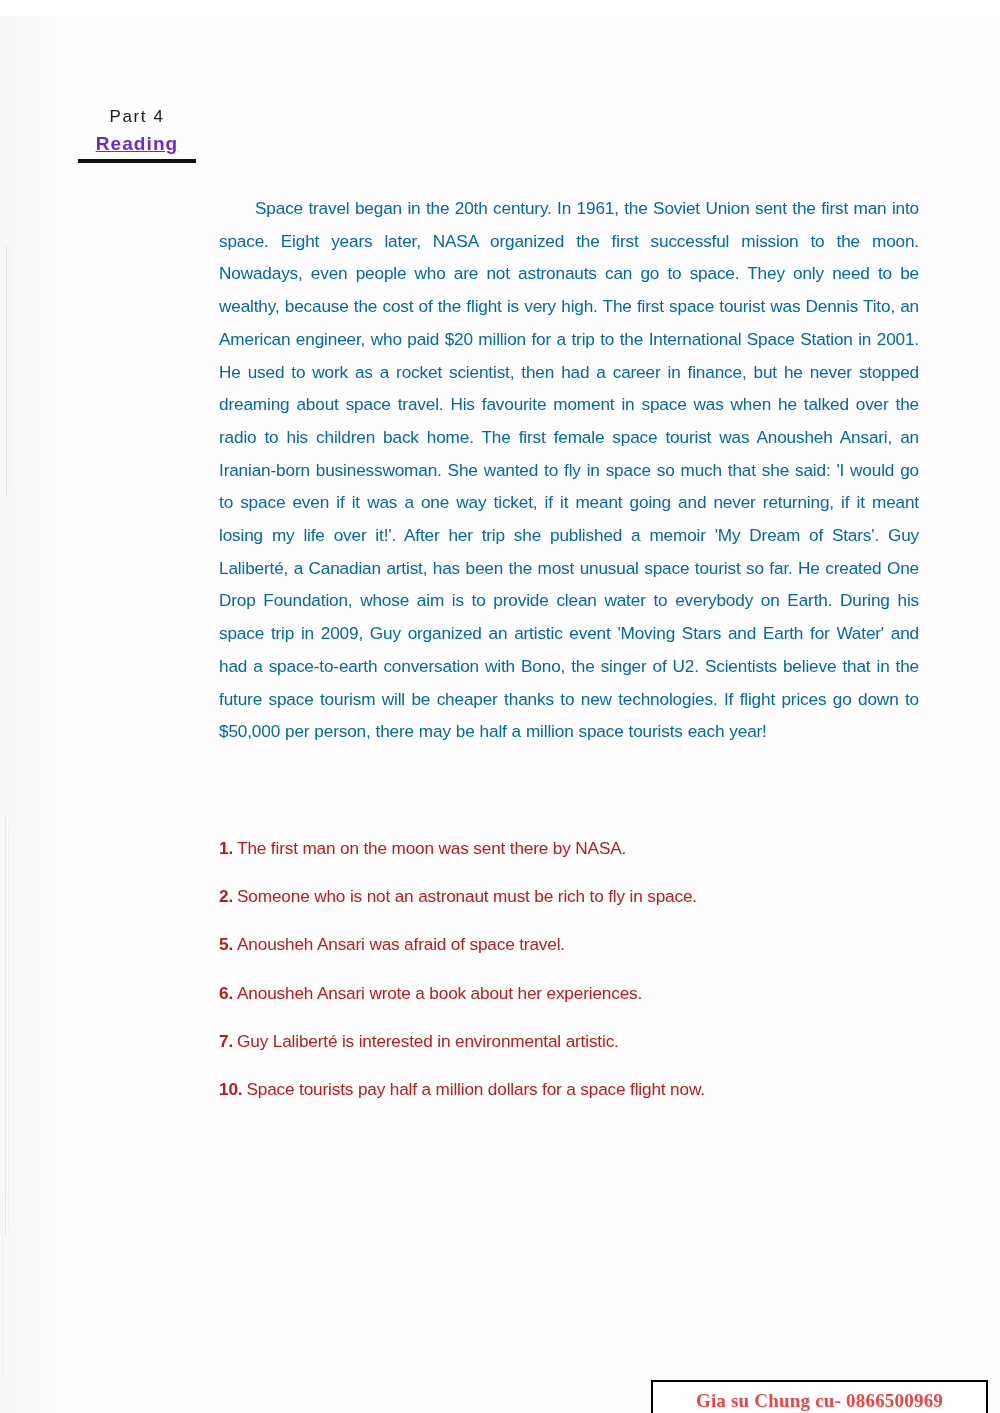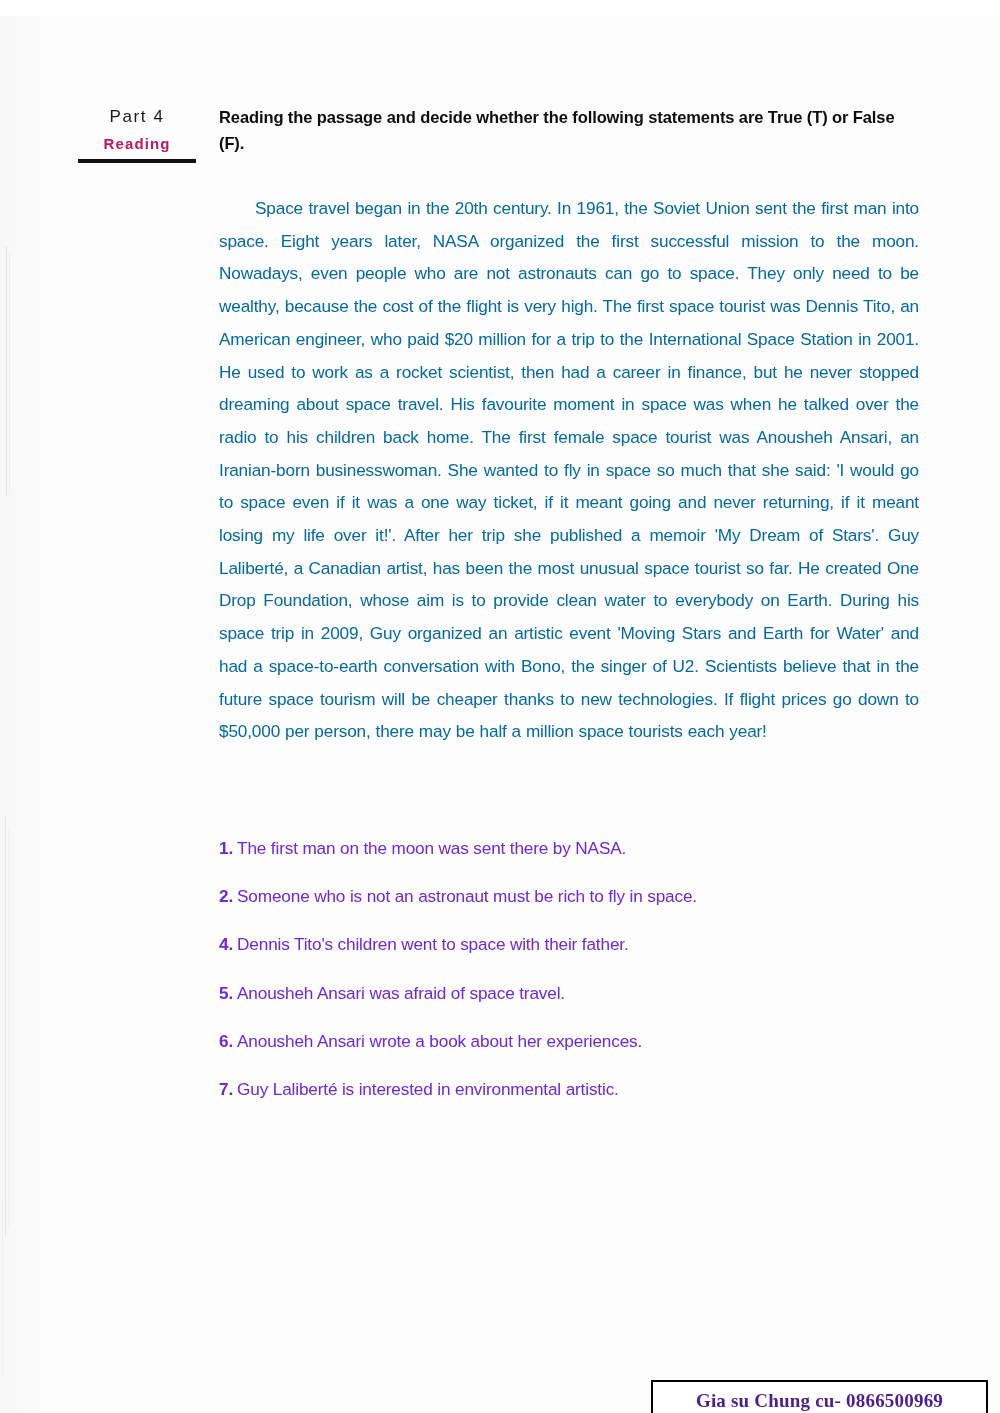--- a/index.html
+++ b/index.html
@@ -48,26 +48,27 @@
     text-align: center;
   }
   .part-line {
     font-size: 17px;
     letter-spacing: 1.6px;
     color: #1a1a1a;
     line-height: 26px;
     white-space: nowrap;
   }
   .section-line {
-    font-size: 15px;
+    font-size: 19px;
     font-weight: bold;
     letter-spacing: 1.1px;
-    color: #be185d;
+    color: #6d28d9;
     line-height: 28px;
     white-space: nowrap;
+    text-decoration: underline;
   }
   .section-rule {
     margin-top: 1px;
     height: 4px;
     background: #111111;
     width: 100%;
   }
 
   
   .instruction {
@@ -102,21 +103,21 @@
   
   .statements {
     position: absolute;
     left: 219px;
     top: 820px;
     width: 720px;
   }
   .statement {
     font-size: 17.2px;
     line-height: 24px;
-    color: #6d28d9;
+    color: #b91c1c;
     margin-bottom: 24.2px;
     letter-spacing: -0.15px;
     white-space: nowrap;
   }
   .statement .num {
     font-weight: bold;
     margin-right: 4px;
   }
 
   
@@ -130,21 +131,21 @@
     box-shadow: 0 0 0 1px #ffffff inset;
     background: #ffffff;
     display: flex;
     align-items: center;
     justify-content: center;
   }
   .footer-text {
     font-family: "Liberation Serif", serif;
     font-size: 19px;
     font-weight: bold;
-    color: #4c1d95;
+    color: #ef4444;
     letter-spacing: 0.2px;
     white-space: nowrap;
   }
 </style>
 </head>
 <body>
 
 <div class="page">
 
   <div class="corner-tint"></div>
@@ -153,42 +154,41 @@
   <div class="scan-streak streak-c"></div>
   <div class="scan-streak streak-d"></div>
   <div class="scan-streak streak-e"></div>
 
   <div class="margin-label">
     <div class="part-line">Part 4</div>
     <div class="section-line">Reading</div>
     <div class="section-rule"></div>
   </div>
 
-  <div class="instruction">Reading the passage and decide whether the following statements are True (T) or False (F).</div>
 
   <div class="passage">Space travel began in the 20th century. In 1961, the Soviet Union sent the first man into space. Eight years later, NASA organized the first successful mission to the moon. Nowadays, even people who are not astronauts can go to space. They only need to be wealthy, because the cost of the flight is very high. The first space tourist was Dennis Tito, an American engineer, who paid $20 million for a trip to the International Space Station in 2001. He used to work as a rocket scientist, then had a career in finance, but he never stopped dreaming about space travel. His favourite moment in space was when he talked over the radio to his children back home. The first female space tourist was Anousheh Ansari, an Iranian-born businesswoman. She wanted to fly in space so much that she said: 'I would go to space even if it was a one way ticket, if it meant going and never returning, if it meant losing my life over it!'. After her trip she published a memoir 'My Dream of Stars'. Guy Laliberté, a Canadian artist, has been the most unusual space tourist so far. He created One Drop Foundation, whose aim is to provide clean water to everybody on Earth. During his space trip in 2009, Guy organized an artistic event 'Moving Stars and Earth for Water' and had a space-to-earth conversation with Bono, the singer of U2. Scientists believe that in the future space tourism will be cheaper thanks to new technologies. If flight prices go down to $50,000 per person, there may be half a million space tourists each year!</div>
 
   <div class="statements">
     <div class="statement">
       <span class="num">1.</span><span>The first man on the moon was sent there by NASA.</span>
     </div>
     <div class="statement">
       <span class="num">2.</span><span>Someone who is not an astronaut must be rich to fly in space.</span>
     </div>
     <div class="statement">
-      <span class="num">4.</span><span>Dennis Tito's children went to space with their father.</span>
-    </div>
-    <div class="statement">
       <span class="num">5.</span><span>Anousheh Ansari was afraid of space travel.</span>
     </div>
     <div class="statement">
       <span class="num">6.</span><span>Anousheh Ansari wrote a book about her experiences.</span>
     </div>
     <div class="statement">
       <span class="num">7.</span><span>Guy Laliberté is interested in environmental artistic.</span>
+    </div>
+    <div class="statement">
+      <span class="num">10.</span><span>Space tourists pay half a million dollars for a space flight now.</span>
     </div>
   </div>
 
   <div class="footer-box">
     <span class="footer-text">Gia su Chung cu- 0866500969</span>
   </div>
 
 </div>
 
 </body></html>

